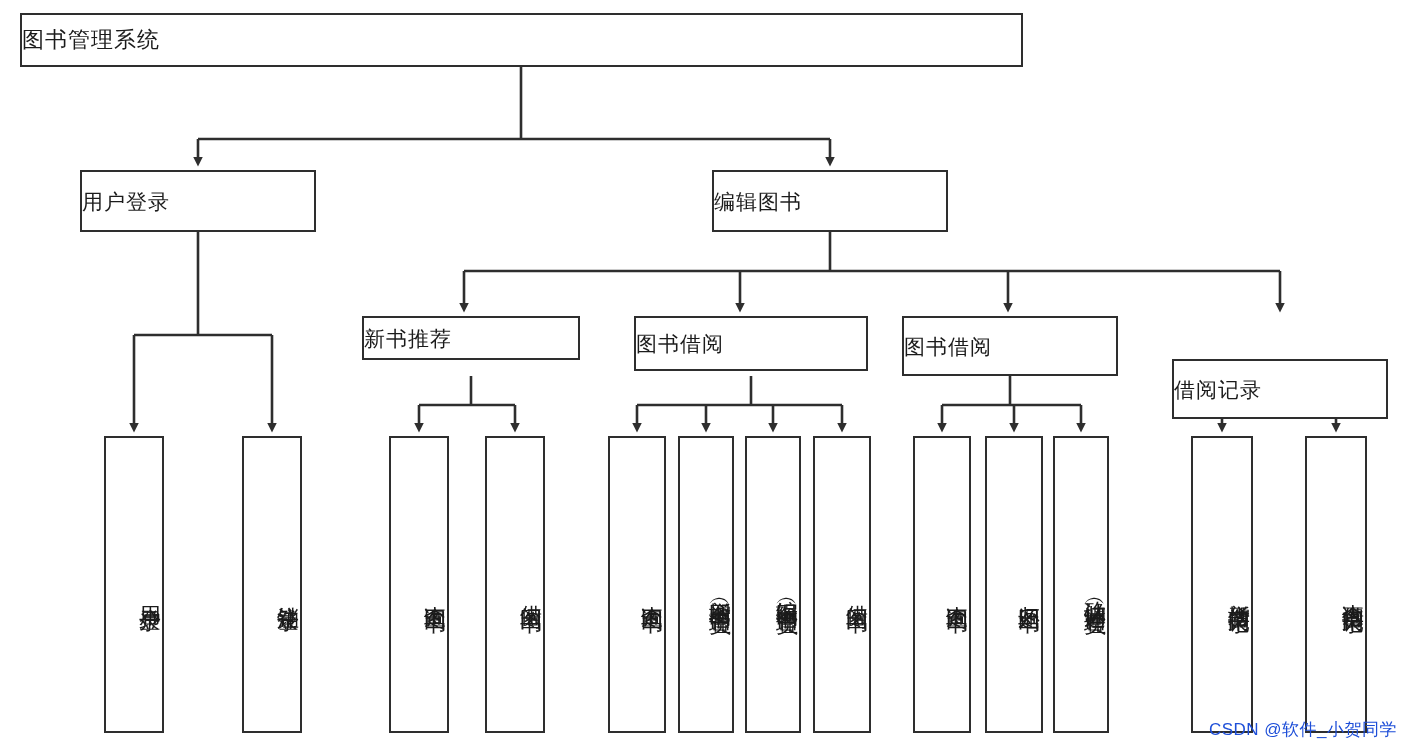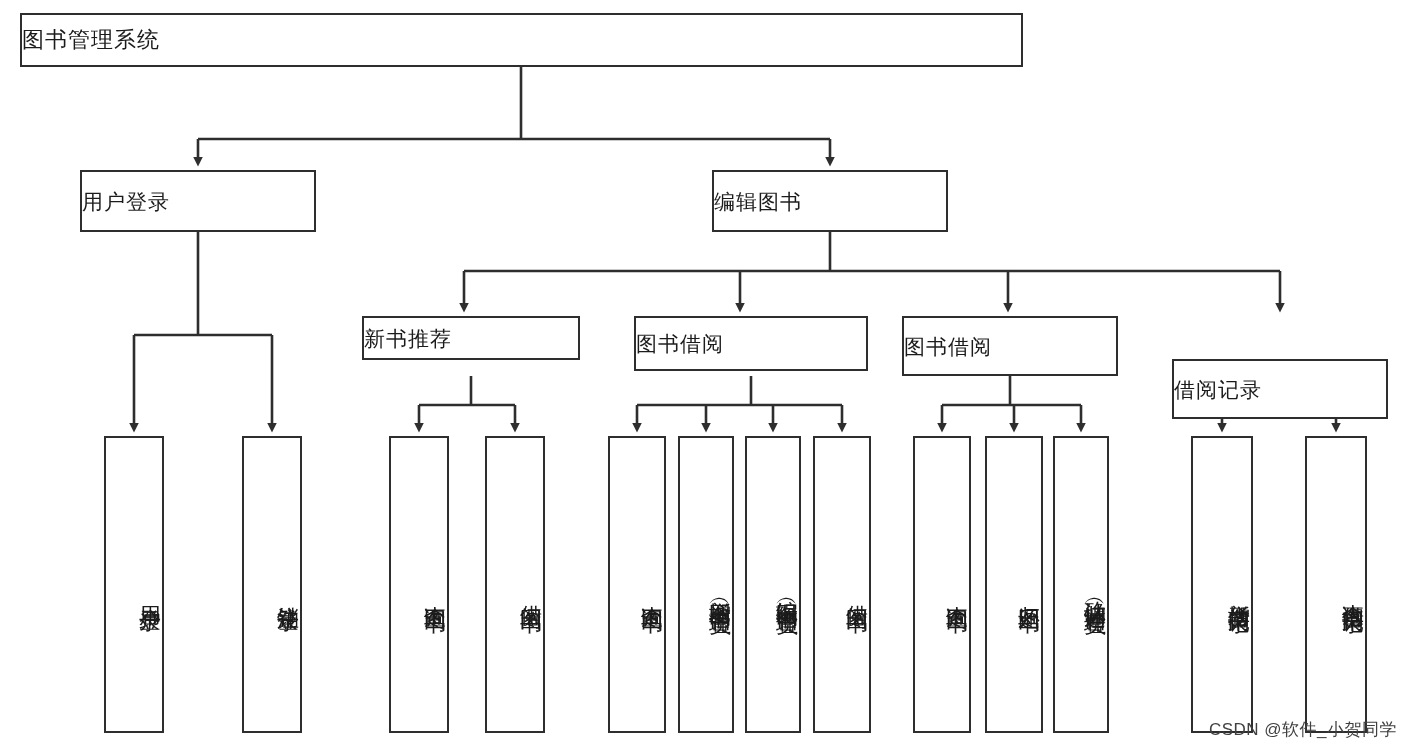--- a/index.html
+++ b/index.html
@@ -6,21 +6,21 @@
   body{width:1405px;height:747px;font-family:"Liberation Sans","DejaVu Sans",sans-serif;}
   #stage{position:relative;width:1405px;height:747px;overflow:hidden;background:#fff;}
   svg.edges{position:absolute;left:0;top:0;width:1405px;height:747px;pointer-events:none;}
   .node{position:absolute;box-sizing:border-box;border:2.5px solid #2e2e2e;background:#ffffff;
         display:flex;align-items:center;justify-content:flex-start;color:#1b1b1b;}
   .node .lbl{white-space:nowrap;letter-spacing:1px;}
   .node.horiz .lbl{font-size:21px;line-height:1;}
   .node.root .lbl{font-size:22px;}
   .node.vert{writing-mode:vertical-rl;text-orientation:upright;align-items:flex-start;justify-content:center;padding-top:14px;}
   .node.vert .lbl{writing-mode:vertical-rl;text-orientation:upright;font-size:22px;line-height:1.12;letter-spacing:2px;}
-  .watermark{position:absolute;right:8px;bottom:6px;font-size:17px;color:#404040;letter-spacing:.5px;
+  .watermark{position:absolute;right:8px;bottom:6px;font-size:17px;color:#1d4ed8;letter-spacing:.5px;
              white-space:nowrap;user-select:none;}
 </style>
 </head>
 <body>
 
 <div id="stage">
 
   <svg class="edges" viewBox="0 0 1405 747">
     <defs>
       <marker id="arrow" markerWidth="12" markerHeight="12" refX="1.5" refY="5" orient="auto" markerUnits="userSpaceOnUse">

